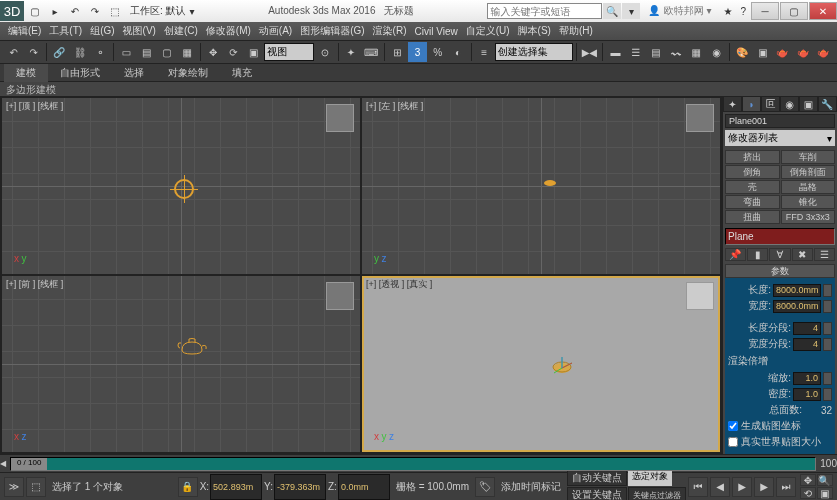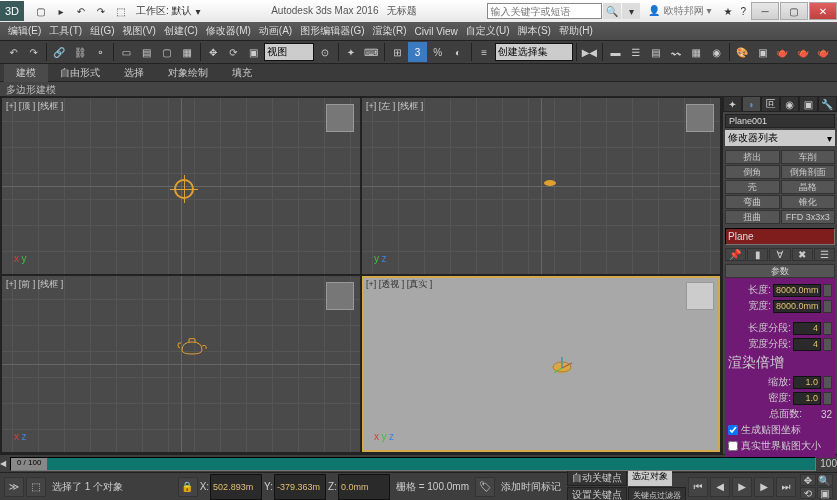--- a/index.html
+++ b/index.html
@@ -1,18 +1,18 @@
 <!DOCTYPE html>
 <html><head>
 <meta charset="utf-8">
 <style>
 *{margin:0;padding:0;box-sizing:border-box;font-family:"Microsoft YaHei",Arial,sans-serif;font-size:10px;user-select:none}
 html,body{width:837px;height:500px;background:#4a4a4a;color:#ccc;overflow:hidden}
 .titlebar{height:22px;background:linear-gradient(#fff,#e8e8e8);display:flex;align-items:center;color:#333;font-size:11px}
-.titlebar .logo{width:24px;height:20px;background:#3a5a5a;color:#fff;display:flex;align-items:center;justify-content:center;font-size:11px;margin-right:8px}
+.titlebar .logo{width:24px;height:20px;background:#3a5a5a;color:#fff;display:flex;align-items:center;justify-content:center;font-size:13px;margin-right:2px}
 .titlebar .qat{display:flex;gap:2px;margin-right:6px}
 .titlebar .qat span{width:18px;height:16px;display:flex;align-items:center;justify-content:center;cursor:pointer}
 .titlebar .ws{color:#333;margin-right:10px}
 .titlebar .app{flex:1;text-align:center;color:#555}
 .titlebar .search{display:flex;align-items:center}
 .titlebar .search input{width:115px;height:16px;font-size:10px;background:#fff;border:1px solid #888;padding:0 2px}
 .titlebar .search span{width:18px;height:16px;background:#ddd;display:flex;align-items:center;justify-content:center;margin-left:1px}
 .titlebar .signin{margin:0 8px;font-size:10px;color:#777}
 .titlebar .winbtns{display:flex}
 .titlebar .winbtns span{width:28px;height:18px;display:flex;align-items:center;justify-content:center;background:linear-gradient(#e8e8e8,#d0d0d0);border:1px solid #aaa;margin-left:1px;cursor:pointer}
@@ -53,21 +53,21 @@
 .cmdtabs span{flex:1;display:flex;align-items:center;justify-content:center;cursor:pointer;border:1px solid #222}
 .cmdtabs span.on{background:#4a4a4a}
 .objname{height:16px;margin:2px;background:#333;border:1px solid #222;font-size:9px;padding:1px 3px;color:#ddd}
 .modlist{height:16px;margin:0 2px 2px;background:#ccc;color:#000;font-size:9px;padding:1px 3px;display:flex;justify-content:space-between;align-items:center}
 .modbtns{display:grid;grid-template-columns:1fr 1fr;gap:1px;margin:2px}
 .modbtns span{height:14px;background:#555;font-size:9px;display:flex;align-items:center;justify-content:center;cursor:pointer;border:1px solid #333;color:#ccc}
 .stack{height:55px;margin:2px;background:#7f1d1d;border:1px inset #222;font-size:9px;padding:2px;color:#ddd}
 .stackbtns{display:flex;gap:1px;margin:1px 2px;height:16px}
 .stackbtns span{flex:1;background:#444;border:1px solid #333;cursor:pointer;display:flex;align-items:center;justify-content:center}
 .rollhead{height:14px;margin:2px 2px 0;background:#555;font-size:9px;display:flex;align-items:center;justify-content:center;border:1px solid #333;color:#ddd}
-.rollbody{margin:0 2px;background:#701a75;padding:3px;font-size:9px}
+.rollbody{margin:0 2px;background:#0c4a6e;padding:3px;font-size:9px}
 .param{display:flex;align-items:center;margin:2px 0;gap:2px}
 .param label{flex:1;text-align:right;color:#ccc}
 .param input{width:48px;height:13px;background:#2a2a2a;border:1px solid #111;color:#e0c070;font-size:9px;padding:0 2px;text-align:right}
 .param .spin{width:9px;height:13px;background:#555;border:1px solid #333}
 .chk{display:flex;align-items:center;gap:3px;margin:2px 0;color:#ccc}
 .chk input{width:10px;height:10px}
 .timeline{height:18px;background:#3e3e3e;display:flex;align-items:center;border-top:1px solid #222}
 .timeline .slider{flex:1;height:14px;background:#0f766e;margin:0 4px;position:relative;border:1px inset #222}
 .timeline .slider .knob{position:absolute;left:0;width:36px;height:12px;background:#888;font-size:8px;text-align:center;color:#000}
 .statusbar{height:28px;background:#3e3e3e;display:flex;align-items:center;padding:0 4px;gap:2px;font-size:9px;border-top:1px solid #222}
@@ -286,21 +286,21 @@
       <div class="param">
           <label>长度分段:</label>
           <input style="width: 28px;" value="4">
           <span class="spin"></span>
         </div>
       <div class="param">
           <label>宽度分段:</label>
           <input style="width: 28px;" value="4">
           <span class="spin"></span>
         </div>
-      <div style="font-size:14px;margin:3px 0;color:#ccc">渲染倍增</div>
+      <div style="font-size:10px;margin:3px 0;color:#ccc">渲染倍增</div>
       <div class="param">
           <label>缩放:</label>
           <input style="width: 28px;" value="1.0">
           <span class="spin"></span>
         </div>
       <div class="param">
           <label>密度:</label>
           <input style="width: 28px;" value="1.0">
           <span class="spin"></span>
         </div>

